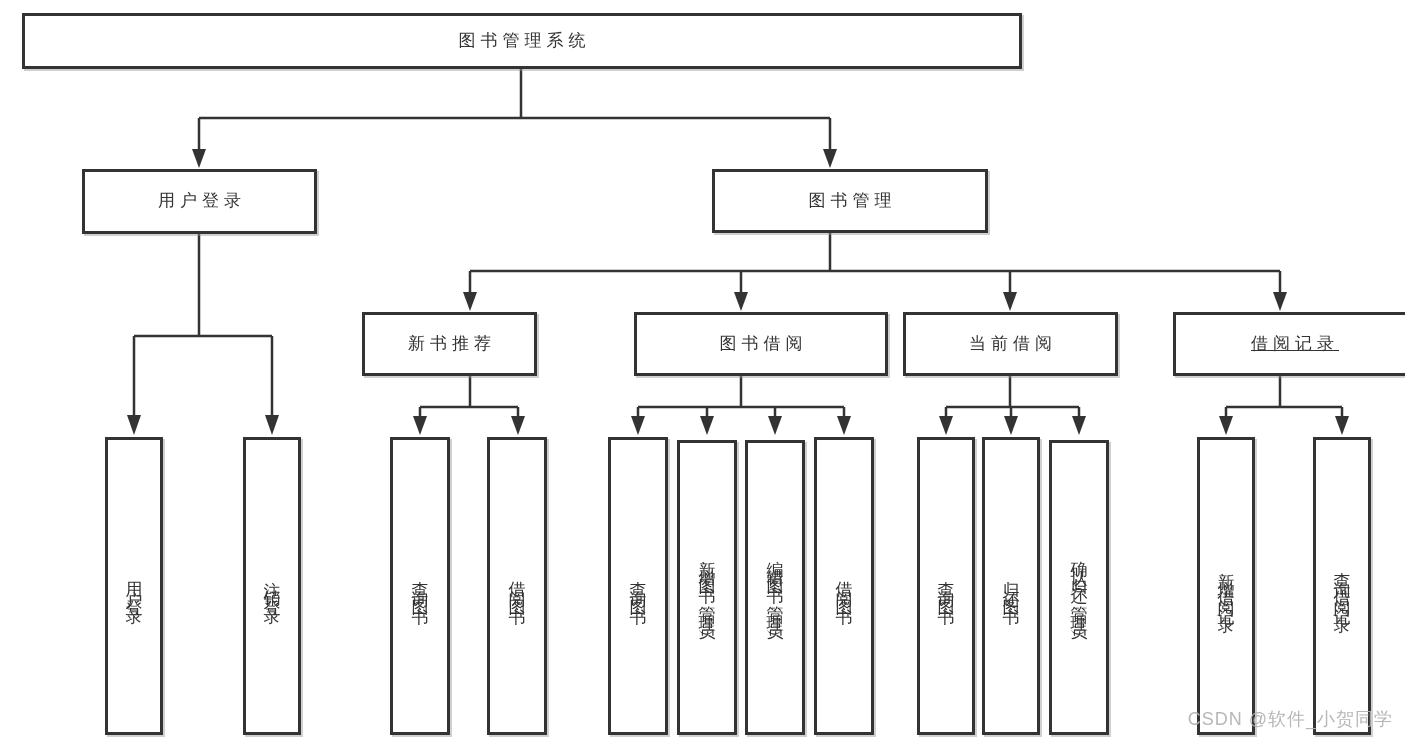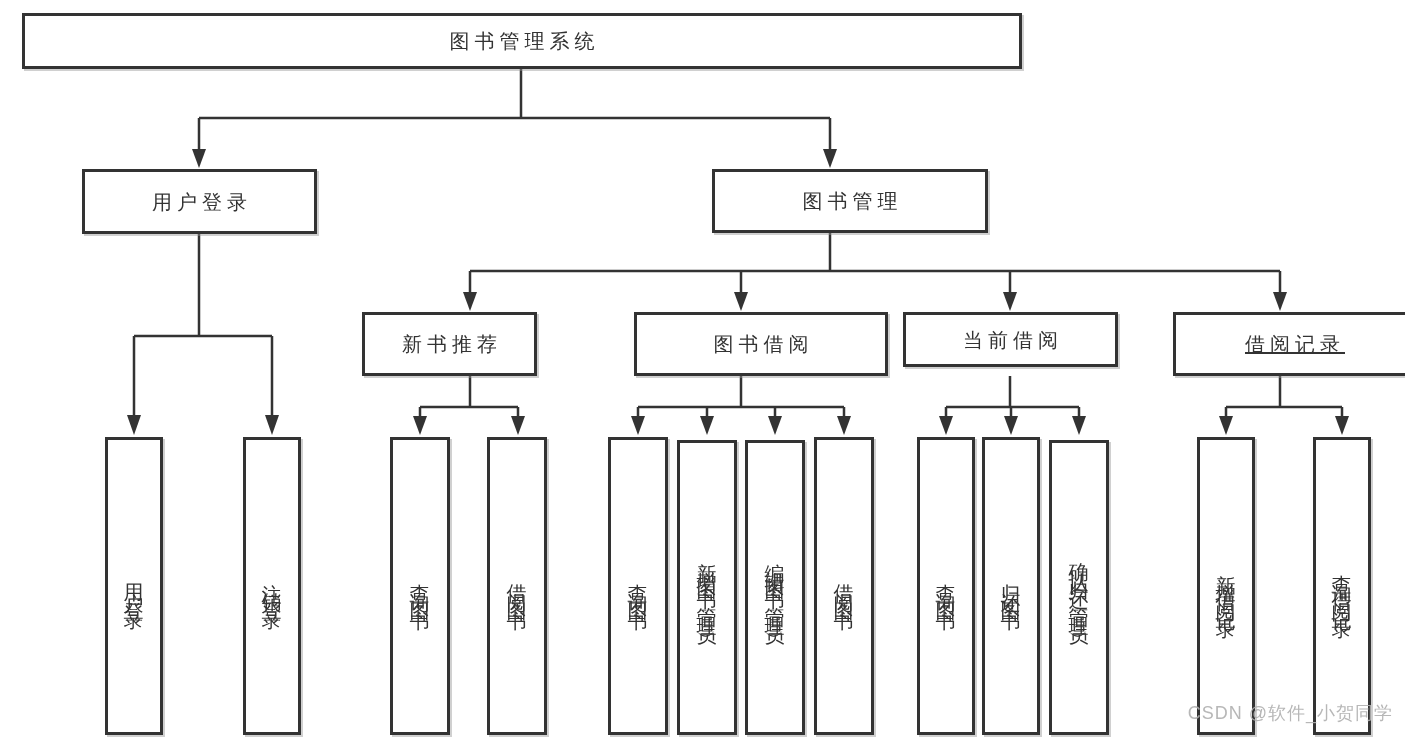--- a/index.html
+++ b/index.html
@@ -14,40 +14,40 @@
   .wires { position: absolute; left: 0; top: 0; }
   .box {
     position: absolute;
     box-sizing: border-box;
     border: 3px solid #333333;
     background: #ffffff;
     display: flex;
     align-items: center;
     justify-content: center;
     color: #333333;
-    font-size: 20px;
+    font-size: 17px;
     box-shadow: 2px 2px 0 rgba(150,150,150,0.45);
   }
   .box .lbl {
     letter-spacing: 5px;
     text-indent: 5px;
     white-space: nowrap;
     line-height: 1.2;
   }
   .vbox .lbl {
     writing-mode: vertical-rl;
     text-orientation: mixed;
     letter-spacing: 9px;
     text-indent: 0;
     line-height: 1;
   }
   .watermark {
     position: absolute;
     right: 12px;
-    bottom: 22px;
+    bottom: 16px;
     font-size: 18px;
     color: rgba(175,175,175,0.9);
     white-space: nowrap;
     z-index: 6;
     letter-spacing: 1px;
   }
 </style>
 </head>
 <body>
 
@@ -103,21 +103,21 @@
   <div class="box" style="left:712px; top:169px; width:276px; height:64px;">
     <span class="lbl">图书管理</span>
   </div>
 
   <div class="box" style="left:362px; top:312px; width:175px; height:64px;">
     <span class="lbl">新书推荐</span>
   </div>
   <div class="box" style="left:634px; top:312px; width:254px; height:64px;">
     <span class="lbl">图书借阅</span>
   </div>
-  <div class="box" style="left:903px; top:312px; width:215px; height:55px;">
+  <div class="box" style="left:903px; top:312px; width:215px; height:64px;">
     <span class="lbl">当前借阅</span>
   </div>
   <div class="box" style="left:1173px; top:312px; width:239px; height:64px;text-decoration:underline;">
     <span class="lbl">借阅记录</span>
   </div>
 
   <div class="box vbox" style="left:105px; top:437px; width:58px; height:298px;">
     <span class="lbl">用户登录</span>
   </div>
   <div class="box vbox" style="left:243px; top:437px; width:58px; height:298px;">

